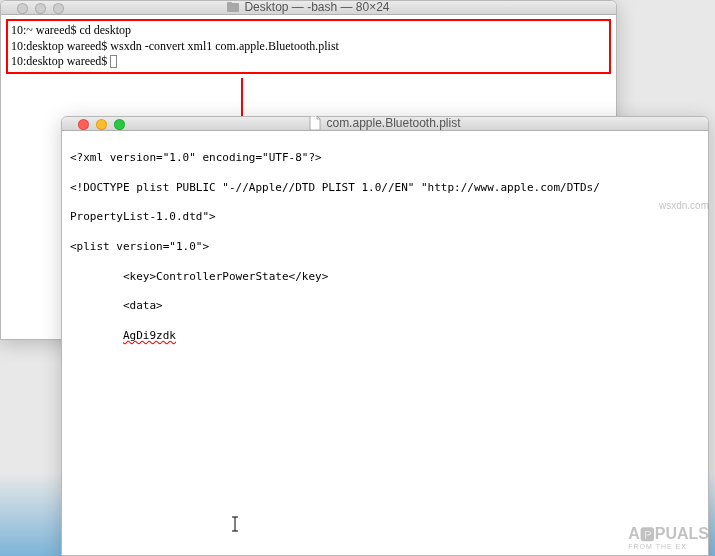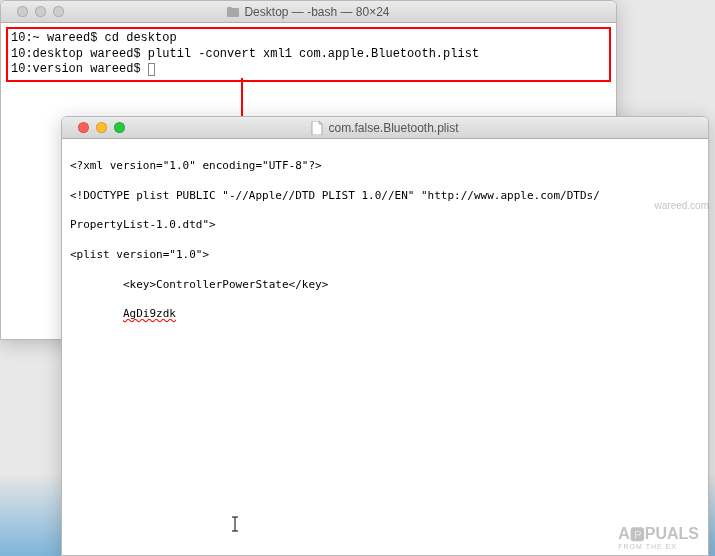--- a/index.html
+++ b/index.html
@@ -13,26 +13,26 @@
       overflow: hidden;
     }
     .window {
       position: absolute;
       background: #fff;
       border: 1px solid #b8b8b8;
       border-radius: 6px 6px 0 0;
       box-shadow: 0 4px 20px rgba(0,0,0,0.2);
     }
     .titlebar {
-      height: 22px;
+      height: 14px;
       background: linear-gradient(to bottom, #ebebeb, #d5d5d5);
       border-bottom: 1px solid #b0b0b0;
       border-radius: 6px 6px 0 0;
       display: flex;
-      align-items: center;
+      align-items: flex-end;
       position: relative;
       padding-left: 8px;
     }
     .traffic-lights {
       display: flex;
       gap: 7px;
       padding-left: 8px;
     }
     .light {
       width: 11px;
@@ -60,21 +60,21 @@
     .doc-icon {
       width: 12px;
       height: 14px;
       display: inline-block;
     }
     .terminal-body {
       padding: 4px 5px;
       font-size: 12px;
       line-height: 1.3;
       color: #000;
-      font-family: Liberation Mono, monospace;
+      font-family: Liberation Serif, serif;
     }
     .highlight-box {
       border: 2px solid #ff0000;
       padding: 2px 3px;
     }
     .term-line { white-space: pre; }
     .cursor {
       display: inline-block;
       width: 7px;
       height: 13px;
@@ -94,21 +94,21 @@
       font-family: "Menlo", "Monaco", monospace;
       overflow: hidden;
     }
     .editor-body .line { display: block; white-space: pre; }
     .squiggle {
       text-decoration: underline wavy #ff0000;
       text-decoration-skip-ink: none;
     }
     .watermark {
       position: absolute;
-      right: 16px;
+      right: 6px;
       bottom: 6px;
       font-family: sans-serif;
       font-size: 16px;
       font-weight: bold;
       color: rgba(80,80,80,0.35);
     }
     .watermark small { font-size: 7px; letter-spacing: 1px; display:block; font-weight: normal;}
     .wsx {
       position: absolute;
       right: 6px;
@@ -139,22 +139,22 @@
             <rect x="0" y="3" width="12" height="9" rx="1" fill="#a8a8a8"></rect>
             <rect x="0" y="2" width="5" height="3" rx="1" fill="#a8a8a8"></rect>
           </svg>
       </span>
       <span>Desktop — -bash — 80×24</span>
     </div>
   </div>
   <div class="terminal-body">
     <div class="highlight-box">
       <div class="term-line">10:~ wareed$ cd desktop</div>
-      <div class="term-line">10:desktop wareed$ plutil -convert xml1 com.apple.Bluetooth.plist</div>
-      <div class="term-line"><span>10:version wareed$ </span><span class="cursor"></span></div>
+      <div class="term-line">10:desktop wareed$ wsxdn -convert xml1 com.apple.Bluetooth.plist</div>
+      <div class="term-line"><span>10:desktop wareed$ </span><span class="cursor"></span></div>
     </div>
   </div>
 </div>
 
 <svg class="arrow" style="left:230px; top:78px;" width="30" height="60">
   <line x1="12" y1="0" x2="12" y2="45" stroke="#ff0000" stroke-width="2"></line>
   <polygon points="12,55 5,42 19,42" fill="#ff0000"></polygon>
 </svg>
 
 <div class="window" style="left:61px; top:116px; width:648px; height:440px;">
@@ -164,29 +164,30 @@
       <div class="light min"></div>
       <div class="light max"></div>
     </div>
     <div class="title-center">
       <span class="doc-icon">
         <svg viewBox="0 0 12 14" width="12" height="14">
             <path d="M1 0 h7 l3 3 v11 h-10 z" fill="#fff" stroke="#999" stroke-width="0.8"></path>
             <path d="M8 0 v3 h3" fill="none" stroke="#999" stroke-width="0.8"></path>
           </svg>
       </span>
-      <span>com.false.Bluetooth.plist</span>
+      <span>com.apple.Bluetooth.plist</span>
     </div>
   </div>
   <div class="editor-body">
 <span class="line">&lt;?xml version="1.0" encoding="UTF-8"?&gt;</span>
 <span class="line">&lt;!DOCTYPE plist PUBLIC "-//Apple//DTD PLIST 1.0//EN" "http://www.apple.com/DTDs/</span>
 <span class="line">PropertyList-1.0.dtd"&gt;</span>
 <span class="line">&lt;plist version="1.0"&gt;</span>
 <span class="line">        &lt;key&gt;ControllerPowerState&lt;/key&gt;</span>
+<span class="line">        &lt;data&gt;</span>
 <span class="line"><span>        </span><span class="squiggle">AgDi9zdk</span></span>
 
 
 
 
 
 
 
 
 
@@ -199,18 +200,18 @@
 
   </div>
 
   <svg class="text-cursor" style="left:168px; top:398px;" width="10" height="18">
     <line x1="5" y1="2" x2="5" y2="16" stroke="#000" stroke-width="1"></line>
     <line x1="2" y1="2" x2="8" y2="2" stroke="#000" stroke-width="1"></line>
     <line x1="2" y1="16" x2="8" y2="16" stroke="#000" stroke-width="1"></line>
   </svg>
 </div>
 
-<div class="wsx">wareed.com</div>
+<div class="wsx">wsxdn.com</div>
 
 <div class="watermark">
   <span>A🅿PUALS</span>
   <small>FROM THE EX</small>
 </div>
 
 </body></html>

